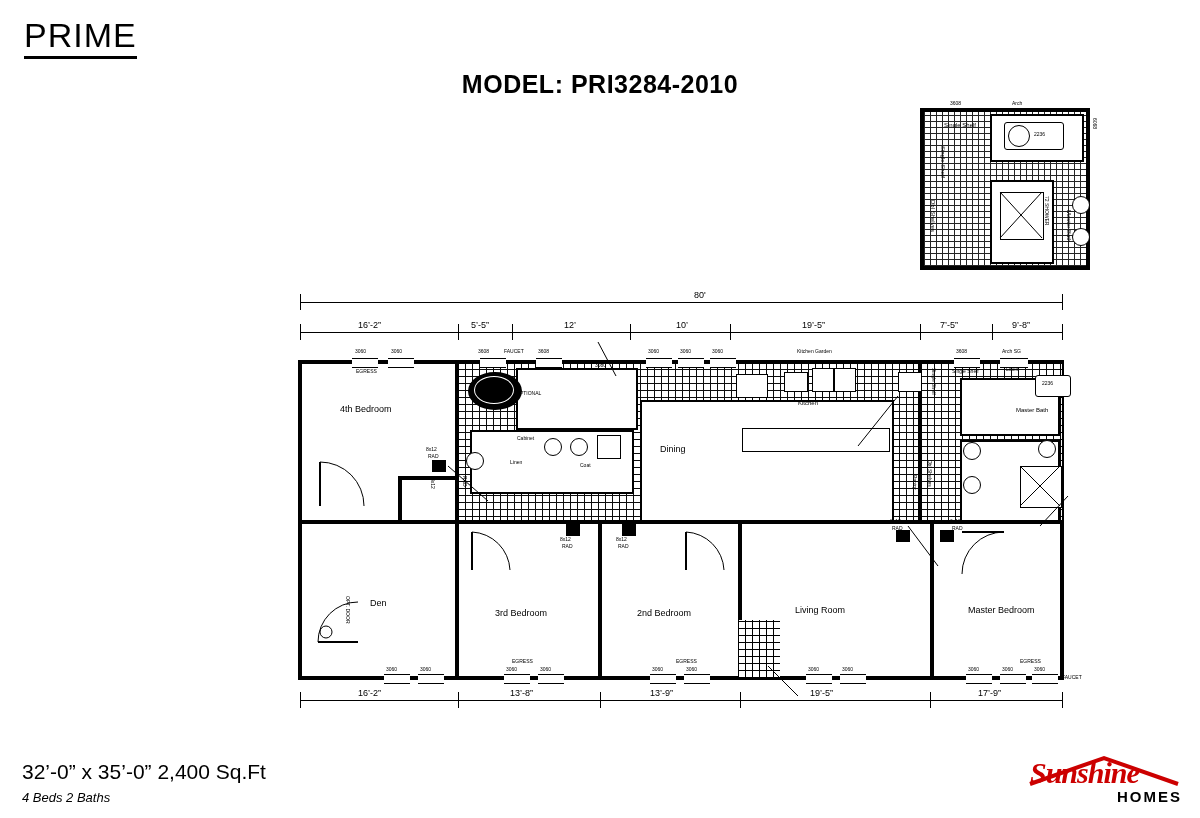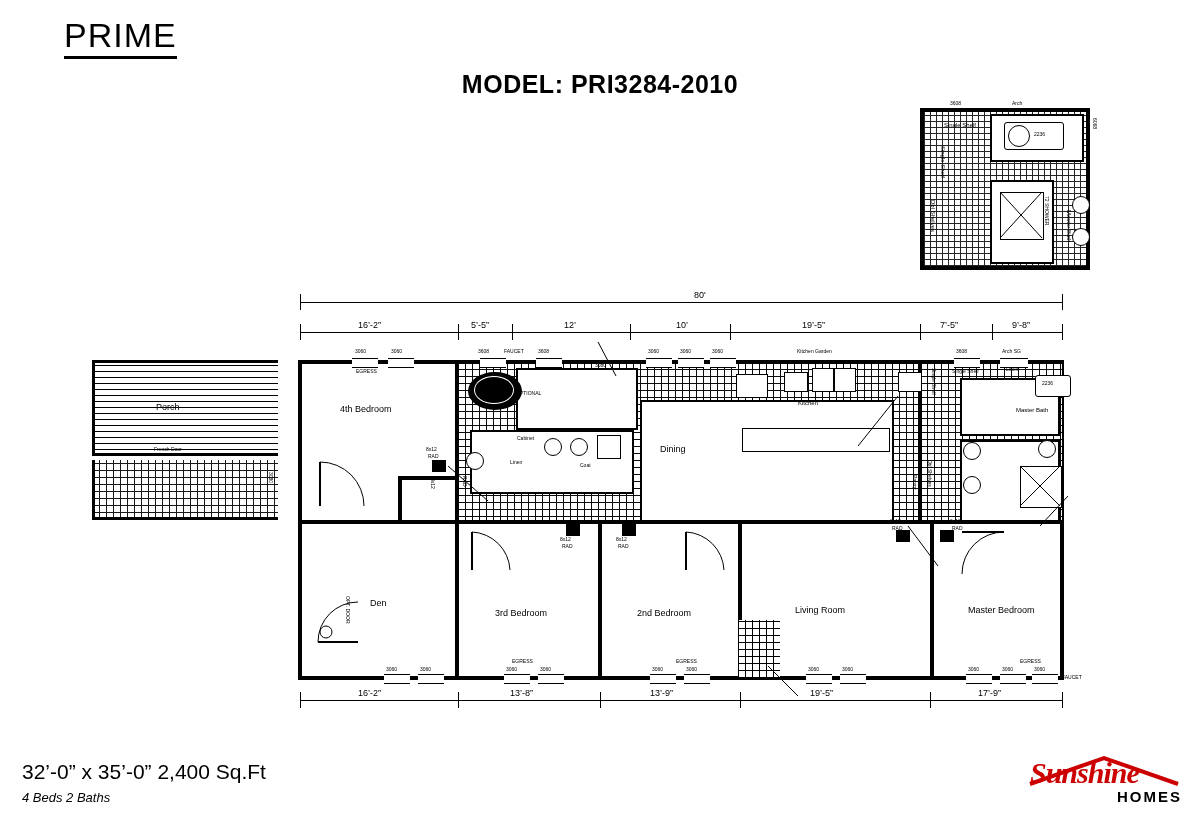--- a/index.html
+++ b/index.html
@@ -5,21 +5,21 @@
   html,body{margin:0;padding:0;}
   body{
     width:1200px;height:818px;background:#ffffff;
     font-family:"Liberation Sans", sans-serif;
     color:#000;position:relative;overflow:hidden;
   }
   .abs{position:absolute;}
   
   #brand{
     left:24px;top:18px;font-size:34px;font-weight:400;letter-spacing:1px;
-    border-bottom:3px solid #000;padding-bottom:2px;line-height:1.05;margin-left:40px;
+    border-bottom:3px solid #000;padding-bottom:2px;line-height:1.05;
   }
   #model-title{
     left:0;top:70px;width:1200px;text-align:center;
     font-size:25px;font-weight:bold;letter-spacing:0.5px;
   }
   #model-title{left:0;top:70px;}
   .model-inner{display:inline-block;}
   
   #dims-line{left:22px;top:760px;font-size:21px;}
   #beds-line{left:22px;top:790px;font-size:13px;font-style:italic;}
@@ -129,32 +129,20 @@
   <div class="vtick" style="left:992px;top:44px;height:16px;"></div>
   <div class="vtick" style="left:1062px;top:44px;height:16px;"></div>
   <div class="dimtext" style="left:356px;top:40px;">16’-2”</div>
   <div class="dimtext" style="left:469px;top:40px;">5’-5”</div>
   <div class="dimtext" style="left:562px;top:40px;">12’</div>
   <div class="dimtext" style="left:674px;top:40px;">10’</div>
   <div class="dimtext" style="left:800px;top:40px;">19’-5”</div>
   <div class="dimtext" style="left:938px;top:40px;">7’-5”</div>
   <div class="dimtext" style="left:1010px;top:40px;">9’-8”</div>
 
-  <div class="abs" id="porch" style="left:92px;top:80px;width:186px;height:160px;">
-    <div class="porchhatch" style="left:0;top:0;width:186px;height:96px;"></div>
-    <div class="wall" style="left:0;top:0;width:186px;height:3px;"></div>
-    <div class="wall" style="left:0;top:0;width:3px;height:96px;"></div>
-    <div class="wall" style="left:0;top:93px;width:186px;height:3px;"></div>
-    <div class="hatch" style="left:0;top:100px;width:186px;height:60px;opacity:.9;"></div>
-    <div class="wall" style="left:0;top:100px;width:3px;height:60px;"></div>
-    <div class="wall" style="left:0;top:157px;width:186px;height:3px;"></div>
-    <div class="rlabel" style="left:64px;top:42px;">Porch</div>
-    <div class="tiny" style="left:62px;top:86px;">French Door</div>
-    <div class="tiny vert" style="left:176px;top:112px;">3080</div>
-  </div>
 
   <div class="wall" style="left:298px;top:80px;width:766px;height:4px;"></div>
   <div class="wall" style="left:298px;top:396px;width:766px;height:4px;"></div>
   <div class="wall" style="left:298px;top:80px;width:4px;height:320px;"></div>
   <div class="wall" style="left:1060px;top:80px;width:4px;height:320px;"></div>
 
   <div class="hatch" style="left:458px;top:84px;width:462px;height:160px;opacity:.95;"></div>
   <div class="hatch" style="left:920px;top:84px;width:142px;height:160px;opacity:.95;"></div>
 
   <div class="abs" style="left:640px;top:120px;width:250px;height:120px;background:#fff;border:2px solid #000;"></div>

